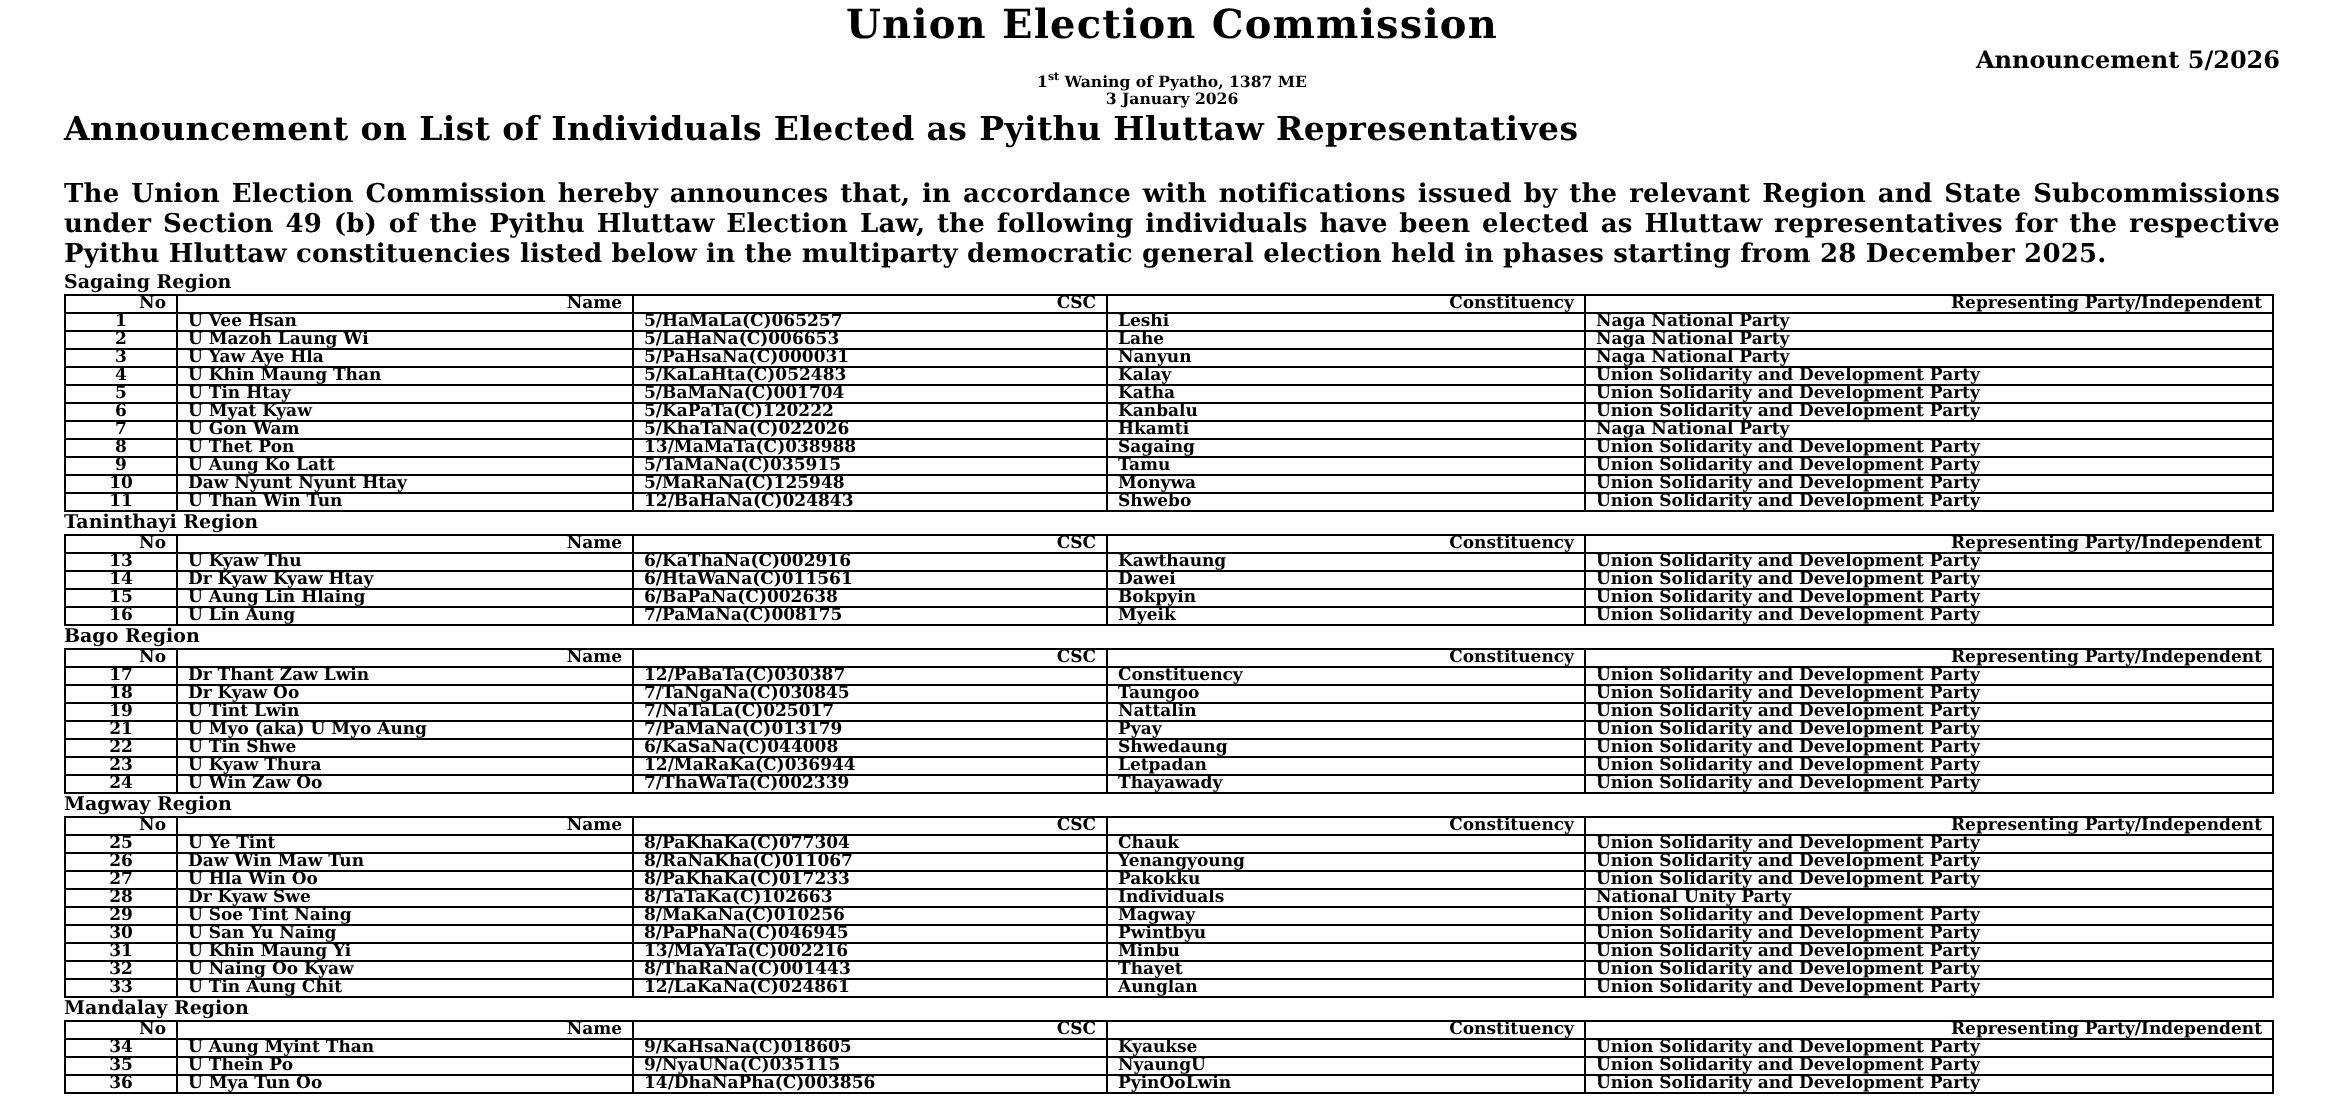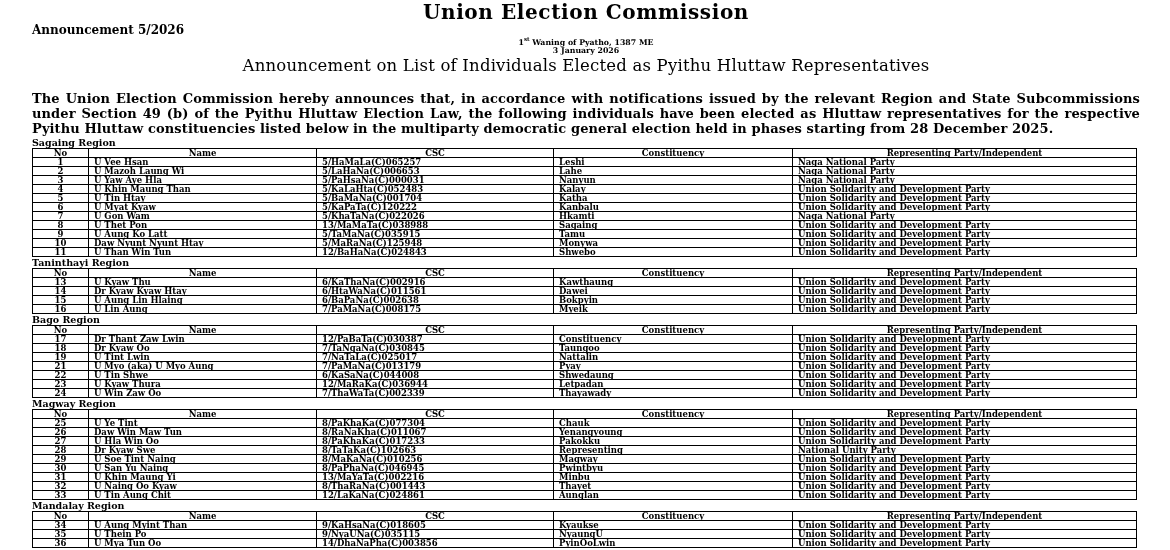--- a/index.html
+++ b/index.html
@@ -7,46 +7,46 @@
     width:1170px; height:550px; overflow:hidden;
     font-family:"DejaVu Serif", "Liberation Serif", serif;
     color:#000;
   }
   .page { padding:2px 30px 0 32px; }
   .title-1, .title-2 {
     text-align:center; font-weight:bold; font-size:20px; line-height:1.0;
     letter-spacing:0.6px;
   }
   .announcement-no {
-    text-align:left; font-weight:bold; font-size:12px; line-height:1.1; margin-top:2px;
+    text-align:right; font-weight:bold; font-size:12px; line-height:1.1; margin-top:2px;
   }
   .date-line {
     text-align:center; font-weight:bold; font-size:7.8px; line-height:1.05;
   }
   .date-line sup { font-size:5.5px; }
   .subject {
-    text-align:center; font-weight:normal; font-size:16.5px; line-height:1.05;
+    font-weight:bold; font-size:16.5px; line-height:1.05;
     margin-top:2px; letter-spacing:0.2px; white-space:nowrap;
   }
   .body-par {
     font-weight:bold; font-size:13px; line-height:1.13; text-align:justify;
     margin-top:18px; letter-spacing:0.1px;
   }
   .region-label {
     font-weight:bold; font-size:9.5px; line-height:10px; margin-top:1px;
   }
   table.region-table {
     border-collapse:collapse; table-layout:fixed; width:1104px;
   }
   table.region-table th, table.region-table td {
     border:1px solid #000; font-weight:bold; font-size:8.5px;
     line-height:8px; height:8px; padding:0 5px;
     white-space:nowrap; overflow:hidden;
   }
-  table.region-table th { text-align:center; }
+  table.region-table th { text-align:right; }
   table.region-table td { text-align:left; }
   table.region-table td.cell-no { text-align:center; padding:0; }
   .col-no { width:56px; } .col-name { width:228px; } .col-csc { width:237px; }
   .col-constituency { width:239px; } .col-party { width:344px; }
 </style>
 </head>
 <body>
 
 <div class="page">
   <div class="title-2">Union Election Commission</div>
@@ -310,21 +310,21 @@
             <td class="cell-no">27</td>
             <td class="cell-name">U Hla Win Oo</td>
             <td class="cell-csc">8/PaKhaKa(C)017233</td>
             <td class="cell-constituency">Pakokku</td>
             <td class="cell-party">Union Solidarity and Development Party</td>
           </tr>
           <tr>
             <td class="cell-no">28</td>
             <td class="cell-name">Dr Kyaw Swe</td>
             <td class="cell-csc">8/TaTaKa(C)102663</td>
-            <td class="cell-constituency">Representing</td>
+            <td class="cell-constituency">Individuals</td>
             <td class="cell-party">National Unity Party</td>
           </tr>
           <tr>
             <td class="cell-no">29</td>
             <td class="cell-name">U Soe Tint Naing</td>
             <td class="cell-csc">8/MaKaNa(C)010256</td>
             <td class="cell-constituency">Magway</td>
             <td class="cell-party">Union Solidarity and Development Party</td>
           </tr>
           <tr>

